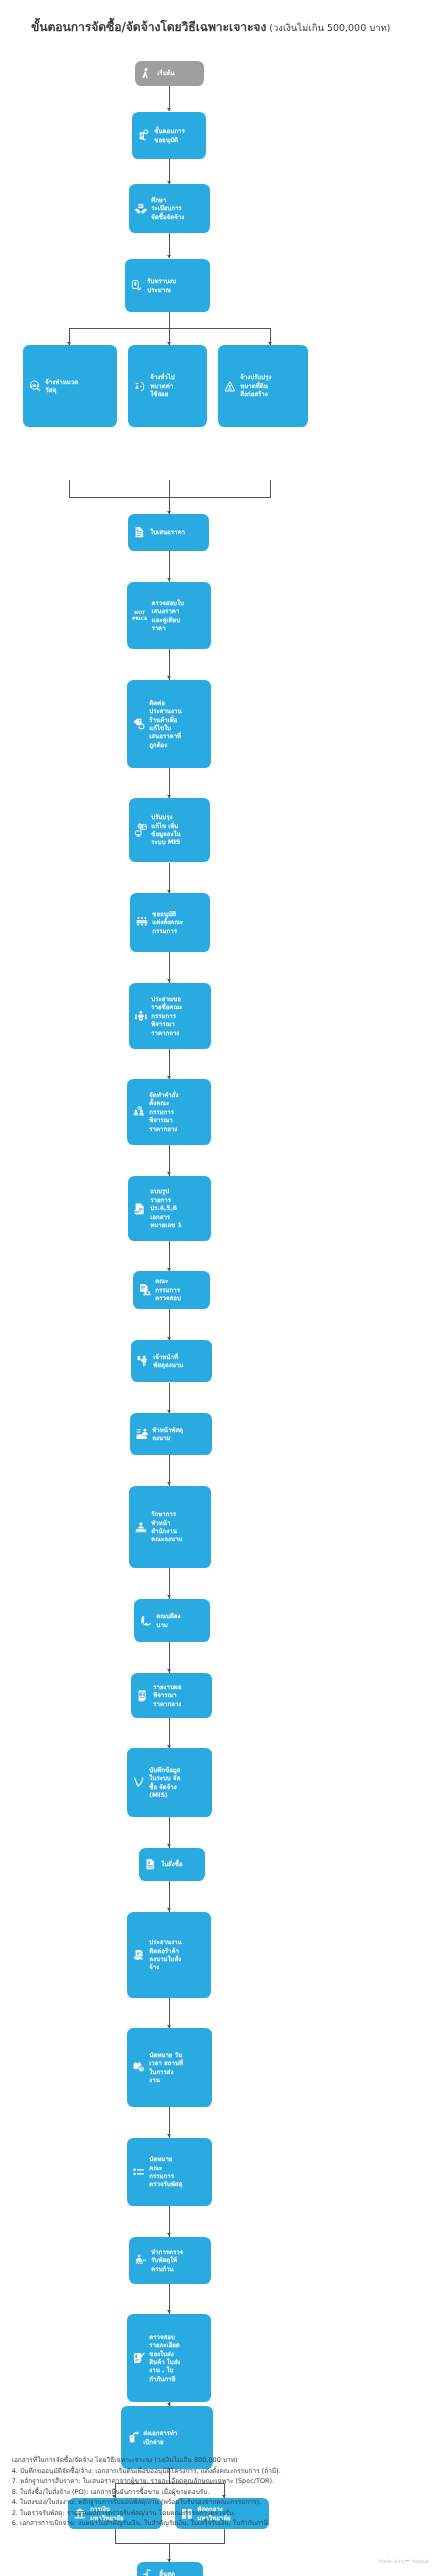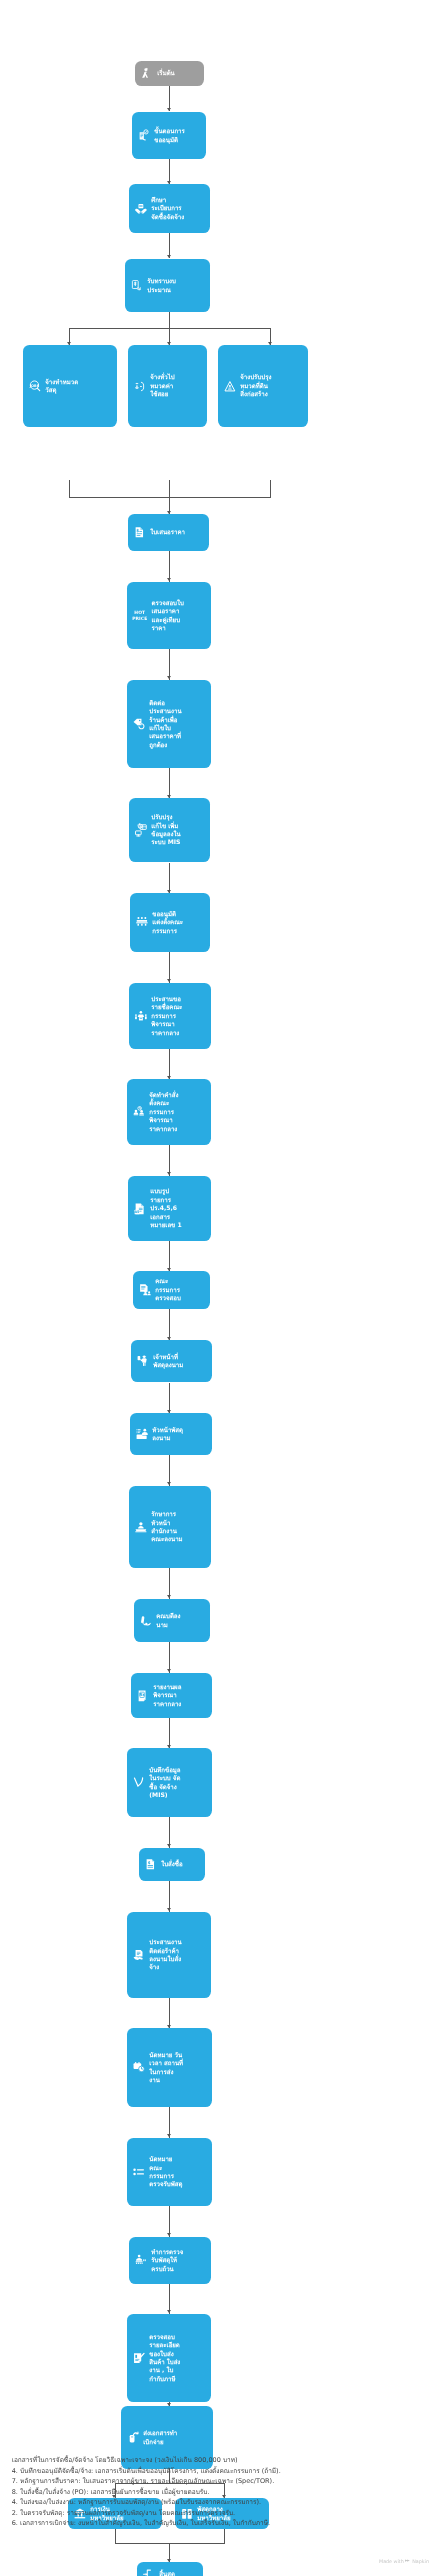--- a/index.html
+++ b/index.html
@@ -116,20 +116,23 @@
     display: flex;
     align-items: center;
     gap: 1.6px;
   }
 </style>
 </head>
 <body>
 
 <div id="page">
 
+  <div class="title-wrap">
+    <span class="title-main">ขั้นตอนการจัดซื้อ/จัดจ้างโดยวิธีเฉพาะเจาะจง</span><span class="title-sub"> (วงเงินไม่เกิน 500,000 บาท)</span>
+  </div>
 
   <div class="conn v" style="left:169px; top:86px; height:25.4px;"></div>
   <div class="arrow" style="left:167px; top:108px;"></div>
 
   <div class="conn v" style="left:169px; top:159px; height:25.4px;"></div>
   <div class="arrow" style="left:167px; top:181px;"></div>
 
   <div class="conn v" style="left:169px; top:233px; height:25.4px;"></div>
   <div class="arrow" style="left:167px; top:255px;"></div>
 

